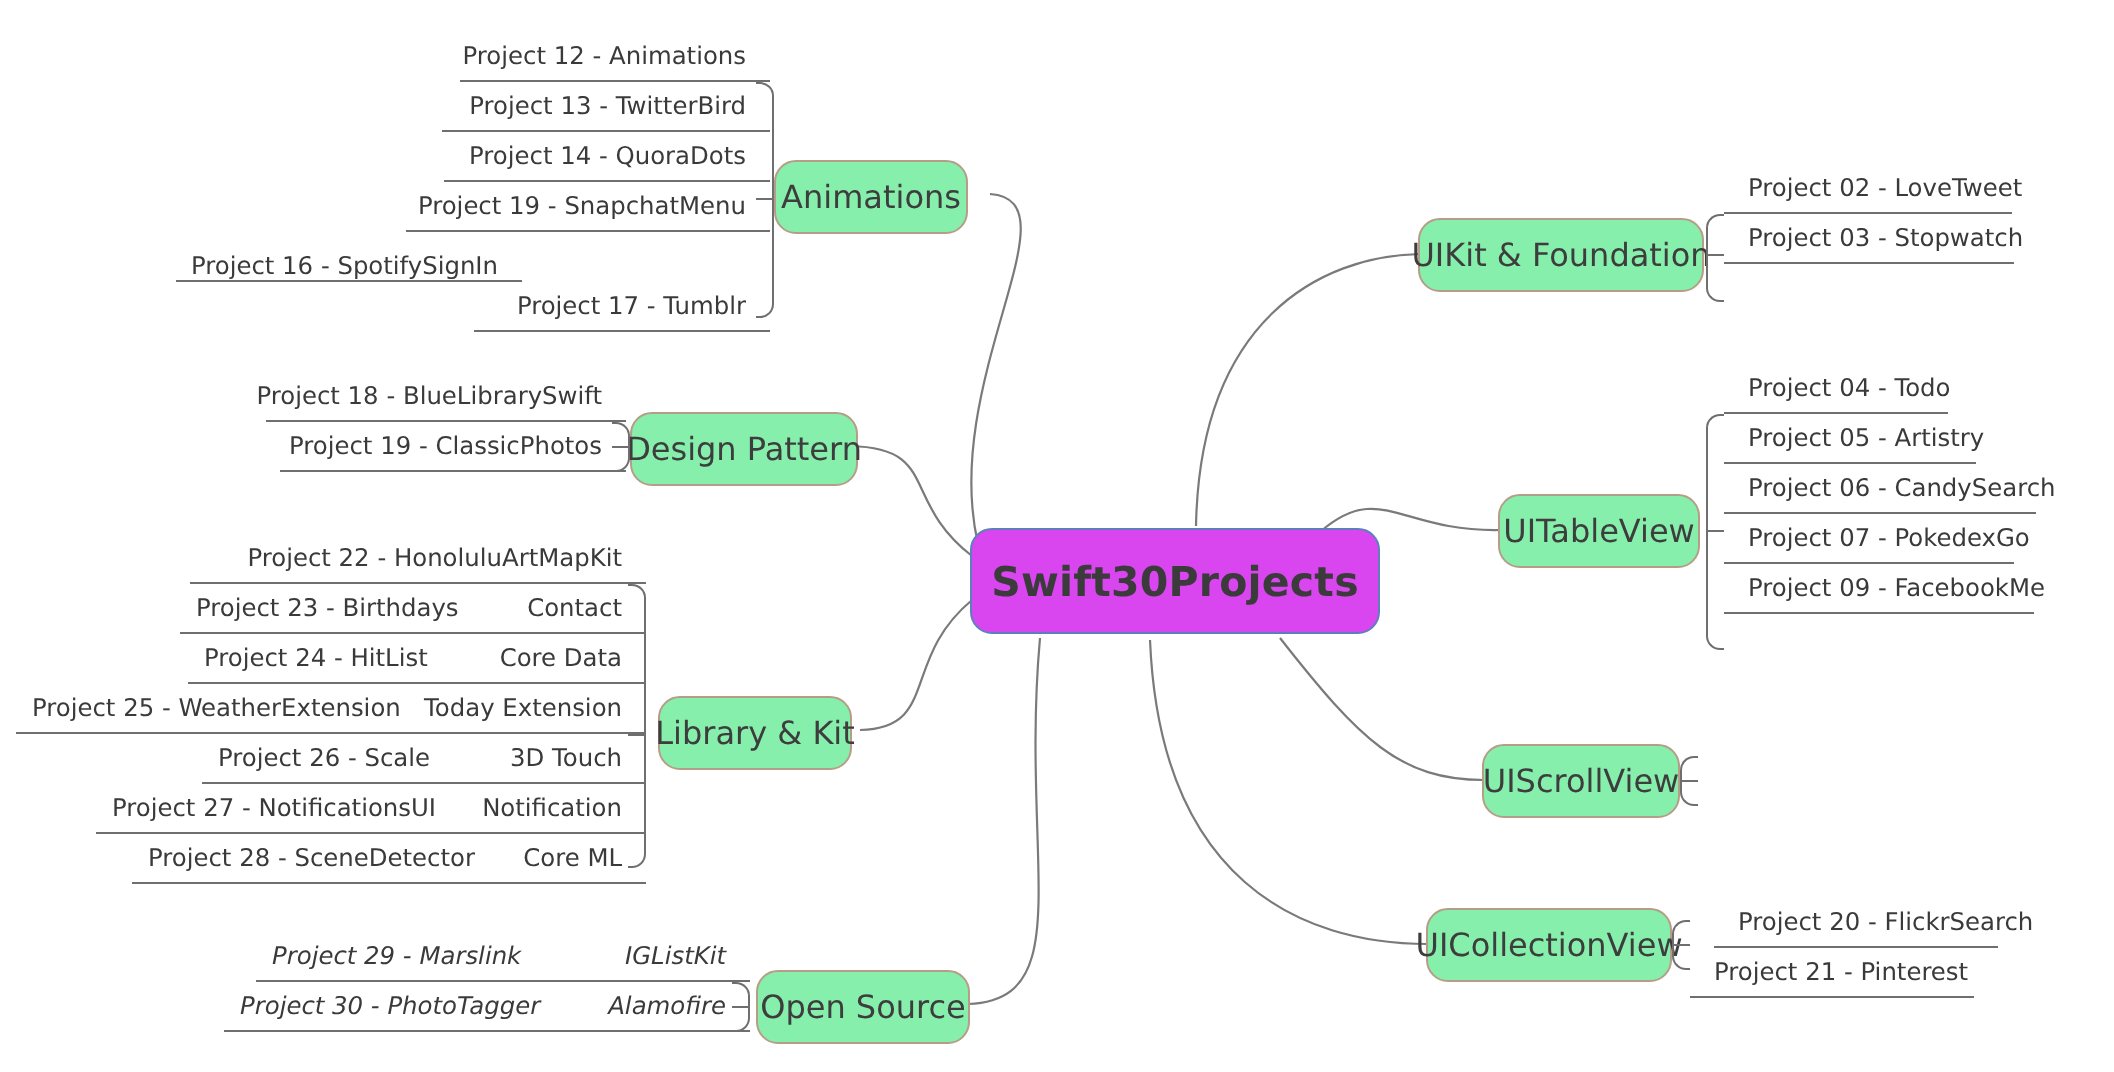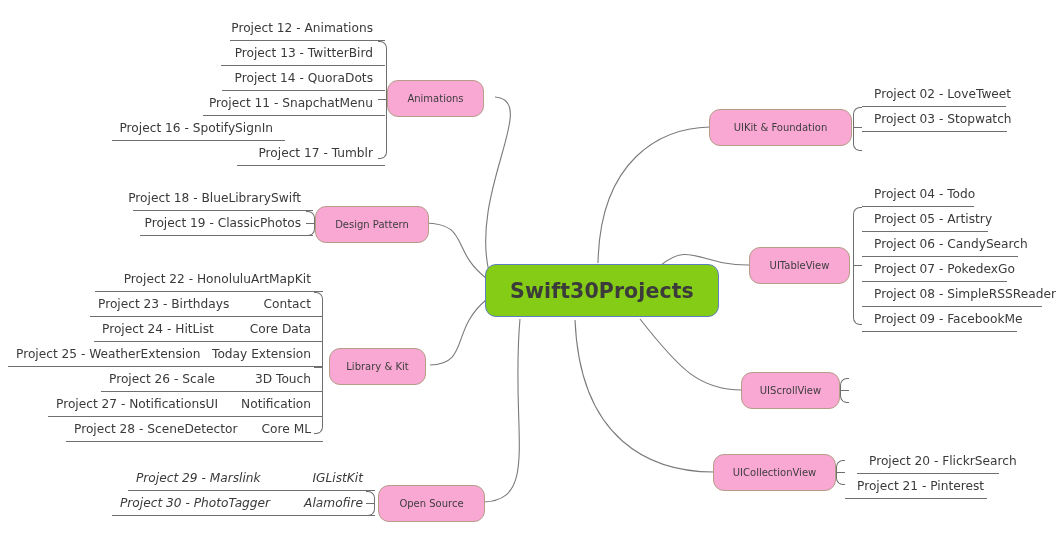--- a/index.html
+++ b/index.html
@@ -10,40 +10,40 @@
     color:#333333;
     overflow:hidden;
   }
   #map{position:relative;width:1057px;height:536px;}
   svg.links{position:absolute;left:0;top:0;width:1057px;height:536px;pointer-events:none;}
   svg.links path{fill:none;stroke:#7a7a7a;stroke-width:1.1;}
 
   
   .center-node{
     position:absolute;
-    left:485px;top:264px;width:234px;height:53px;
-    box-sizing:border-box;
-    background:#84cc16;
+    left:485px;top:264px;width:205px;height:53px;
+    box-sizing:border-box;
+    background:#d946ef;
     border:1.6px solid #5d7fbe;
     border-radius:11px;
     display:flex;align-items:center;justify-content:center;
     font-size:20.5px;font-weight:bold;color:#3b3b3b;
     letter-spacing:.1px;
   }
 
   
   .branch-node{
     position:absolute;
     box-sizing:border-box;
-    background:#f9a8d4;
+    background:#86efac;
     border:1.1px solid #b59d87;
     border-radius:11px;
     height:37px;
     display:flex;align-items:center;justify-content:center;
-    font-size:10px;color:#3d3d3d;
+    font-size:16px;color:#3d3d3d;
     padding:0 8px;
     white-space:nowrap;
   }
 
   
   .leaf-group{position:absolute;}
   .leaf{
     position:relative;
     height:25px;
     box-sizing:border-box;
@@ -95,23 +95,23 @@
     <div class="leaf" style="margin-left:230px;width:155px;">
       <span class="txt">Project 12 - Animations</span>
     </div>
     <div class="leaf" style="margin-left:221px;width:164px;">
       <span class="txt">Project 13 - TwitterBird</span>
     </div>
     <div class="leaf" style="margin-left:222px;width:163px;">
       <span class="txt">Project 14 - QuoraDots</span>
     </div>
     <div class="leaf" style="margin-left:203px;width:182px;">
-      <span class="txt">Project 11 - SnapchatMenu</span>
-    </div>
-    <div class="leaf" style="margin-left:112px;width:173px;">
+      <span class="txt">Project 19 - SnapchatMenu</span>
+    </div>
+    <div class="leaf" style="margin-left:88px;width:173px;align-items:flex-end;">
       <span class="txt">Project 16 - SpotifySignIn</span>
     </div>
     <div class="leaf" style="margin-left:237px;width:148px;">
       <span class="txt">Project 17 - Tumblr</span>
     </div>
   </div>
   <div class="bracket left" style="left:378px;top:41px;height:118px;"></div>
   <div class="stub" style="left:378px;top:99px;"></div>
 
   <div class="branch-node" style="left:315px;top:206px;width:114px;">Design Pattern</div>
@@ -193,23 +193,20 @@
     </div>
     <div class="leaf" style="width:126px;">
       <span class="txt">Project 05 - Artistry</span>
     </div>
     <div class="leaf" style="width:156px;">
       <span class="txt">Project 06 - CandySearch</span>
     </div>
     <div class="leaf" style="width:145px;">
       <span class="txt">Project 07 - PokedexGo</span>
     </div>
-    <div class="leaf" style="width:180px;">
-      <span class="txt">Project 08 - SimpleRSSReader</span>
-    </div>
     <div class="leaf" style="width:155px;">
       <span class="txt">Project 09 - FacebookMe</span>
     </div>
   </div>
   <div class="bracket right" style="left:853px;top:207px;height:118px;"></div>
   <div class="stub" style="left:853px;top:265px;"></div>
 
   <div class="branch-node" style="left:741px;top:372px;width:99px;">UIScrollView</div>
   <div class="bracket right" style="left:840px;top:378px;height:25px;"></div>
   <div class="stub" style="left:840px;top:390px;"></div>

